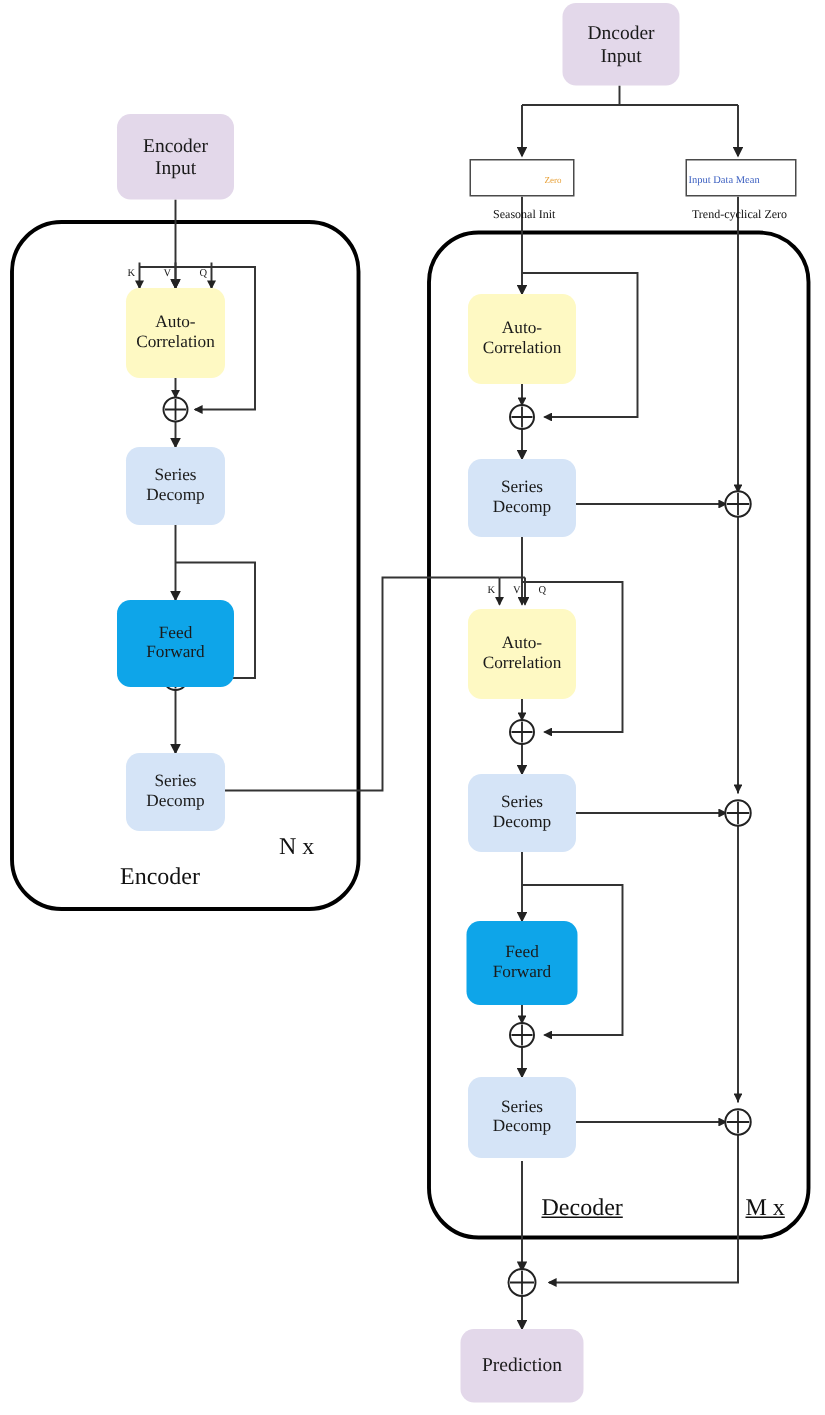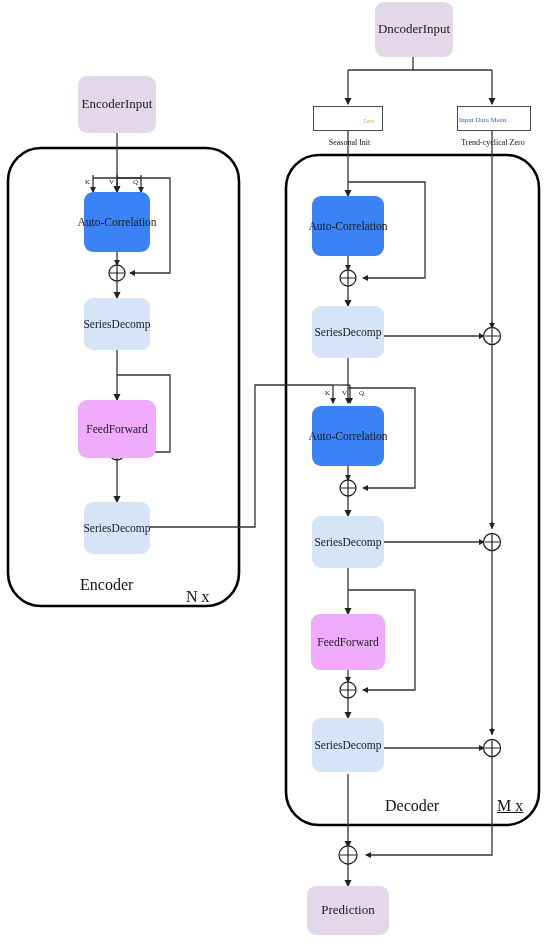--- a/index.html
+++ b/index.html
@@ -20,34 +20,34 @@
     left: 0;
     top: 0;
     width: 550px;
     height: 943px;
     pointer-events: none;
   }
   .node {
     position: absolute;
     box-sizing: border-box;
     display: flex;
-    flex-direction: row;
+    flex-direction: column;
     align-items: center;
     justify-content: center;
     text-align: center;
     line-height: 1.12;
     color: #1a1a1a;
     font-family: "Liberation Serif", "DejaVu Serif", serif;
   }
   .node span { display: block; }
   .rounded { border-radius: 9px; }
   .purple { background: #e3d8ea; }
-  .green  { background: #3b82f6; }
+  .green  { background: #fef9c3; }
   .blue   { background: #d5e4f7; }
-  .pink   { background: #f0abfc; text-align: center; }
+  .pink   { background: #0ea5e9; text-align: center; }
   .init-box {
     position: absolute;
     box-sizing: border-box;
     border: 1px solid #4a4a4a;
     background: #ffffff;
     overflow: hidden;
   }
   .kvq {
     position: absolute;
     font-size: 7px;
@@ -246,21 +246,21 @@
   <div class="node rounded blue" style="left:84px; top:502px; width:66px; height:52px; font-size:11.5px;">
     <span>Series</span>
     <span>Decomp</span>
   </div>
 
   <div class="kvq" style="left:85px; top:178px;">K</div>
   <div class="kvq" style="left:109px; top:178px;">V</div>
   <div class="kvq" style="left:133px; top:178px;">Q</div>
 
   <div class="block-label" style="left:80px; top:576px;">Encoder</div>
-  <div class="block-label" style="left:186px; top:588px;">N x</div>
+  <div class="block-label" style="left:186px; top:556px;">N x</div>
 
   <div class="node rounded green" style="left:312px; top:196px; width:72px; height:60px; font-size:11.5px;">
     <span>Auto-</span>
     <span>Correlation</span>
   </div>
   <div class="node rounded blue" style="left:312px; top:306px; width:72px; height:52px; font-size:11.5px;">
     <span>Series</span>
     <span>Decomp</span>
   </div>
   <div class="node rounded green" style="left:312px; top:406px; width:72px; height:60px; font-size:11.5px;">
@@ -277,20 +277,20 @@
   </div>
   <div class="node rounded blue" style="left:312px; top:718px; width:72px; height:54px; font-size:11.5px;">
     <span>Series</span>
     <span>Decomp</span>
   </div>
 
   <div class="kvq" style="left:325px; top:389px;">K</div>
   <div class="kvq" style="left:342px; top:389px;">V</div>
   <div class="kvq" style="left:359px; top:389px;">Q</div>
 
-  <div class="block-label" style="left:385px; top:797px;">Decoder</div>
+  <div class="block-label" style="left:361px; top:797px;text-decoration:underline;">Decoder</div>
   <div class="block-label" style="left:497px; top:797px;text-decoration:underline;">M x</div>
 
   <div class="node rounded purple" style="left:307px; top:886px; width:82px; height:49px; font-size:13px;">
     <span>Prediction</span>
   </div>
 
 </div>
 
 </body></html>

